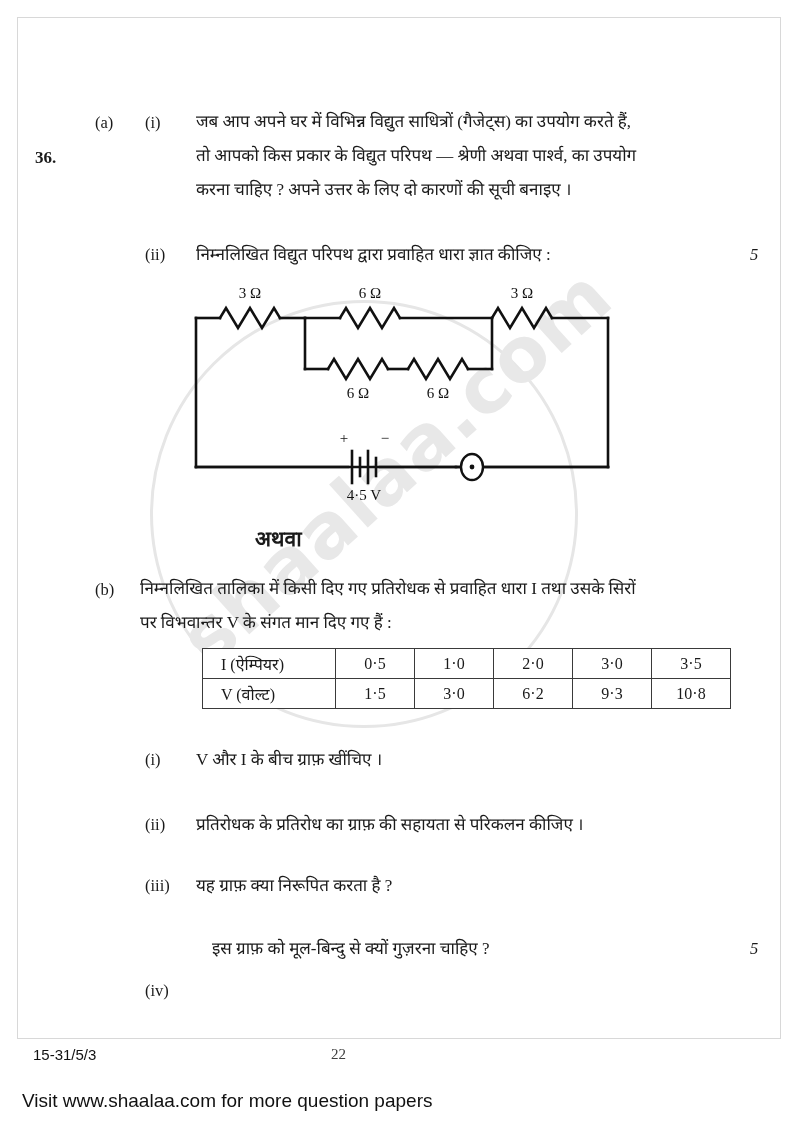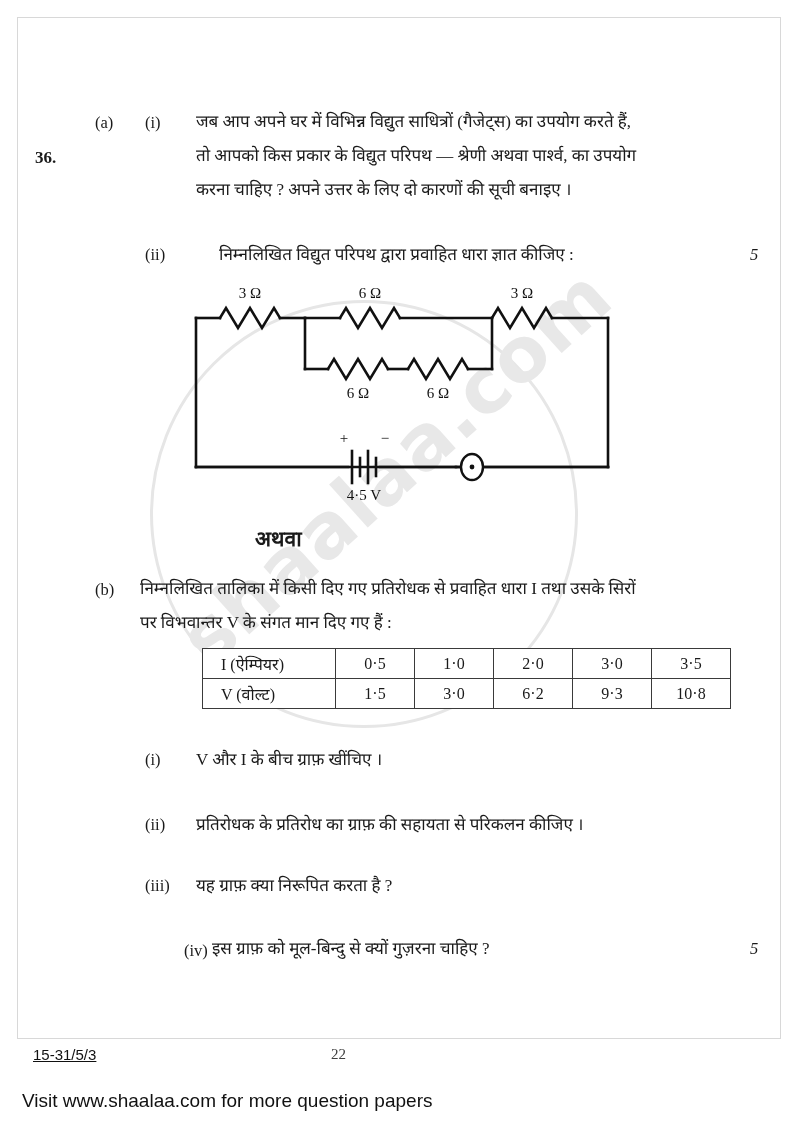--- a/index.html
+++ b/index.html
@@ -139,21 +139,20 @@
   }
   #datatable td.val { width: 66px; }
 
   
   .footer-code {
     position: absolute;
     left: 33px; top: 1046px;
     font-family: "Liberation Sans", sans-serif;
     font-size: 15px;
     color: #111;
-    text-decoration: underline;
   }
   .footer-page {
     position: absolute;
     left: 0; top: 1046px;
     width: 677px;
     text-align: center;
     font-family: Liberation Serif, serif;
     font-size: 15px;
     color: #404040;
   }
@@ -182,21 +181,21 @@
     <div class="qnum" style="left:35px; top:112px;">36.</div>
     <div class="qlabel" style="left:95px; top:113px;">(a)</div>
     <div class="qlabel" style="left:145px; top:113px;">(i)</div>
     <div class="qtext" style="left:196px; top:105px; width:560px;">
       <span class="ln">जब आप अपने घर में विभिन्न विद्युत साधित्रों (गैजेट्स) का उपयोग करते हैं,</span>
       <span class="ln">तो आपको किस प्रकार के विद्युत परिपथ — श्रेणी अथवा पार्श्व, का उपयोग</span>
       <span class="ln">करना चाहिए ? अपने उत्तर के लिए दो कारणों की सूची बनाइए ।</span>
     </div>
 
     <div class="qlabel" style="left:145px; top:245px;">(ii)</div>
-    <div class="qtext" style="left:196px; top:238px;margin-left:23px;">
+    <div class="qtext" style="left:196px; top:238px;">
       <span class="ln">निम्नलिखित विद्युत परिपथ द्वारा प्रवाहित धारा ज्ञात कीजिए :</span>
     </div>
     <div class="marks" style="left:750px; top:245px;">5</div>
 
     <div id="circuit">
       <svg width="450" height="220" viewBox="0 0 450 220" xmlns="http://www.w3.org/2000/svg">
         <g stroke="#111" stroke-width="2.6" fill="none" stroke-linecap="square">
 
           <path d="M16,33 L16,182"></path>
 
@@ -292,21 +291,21 @@
     <div class="qlabel" style="left:145px; top:815px;">(ii)</div>
     <div class="qtext" style="left:196px; top:808px;">
       <span class="ln">प्रतिरोधक के प्रतिरोध का ग्राफ़ की सहायता से परिकलन कीजिए ।</span>
     </div>
 
     <div class="qlabel" style="left:145px; top:876px;">(iii)</div>
     <div class="qtext" style="left:196px; top:869px;">
       <span class="ln">यह ग्राफ़ क्या निरूपित करता है ?</span>
     </div>
 
-    <div class="qlabel" style="left:145px; top:941px;margin-left:39px;">(iv)</div>
+    <div class="qlabel" style="left:145px; top:981px;">(iv)</div>
     <div class="qtext" style="left:212px; top:932px;">
       <span class="ln">इस ग्राफ़ को मूल-बिन्दु से क्यों गुज़रना चाहिए ?</span>
     </div>
     <div class="marks" style="left:750px; top:939px;">5</div>
 
     <div class="footer-code">15-31/5/3</div>
     <div class="footer-page">22</div>
     <div class="footer-visit">Visit www.shaalaa.com for more question papers</div>
 
   </div>

